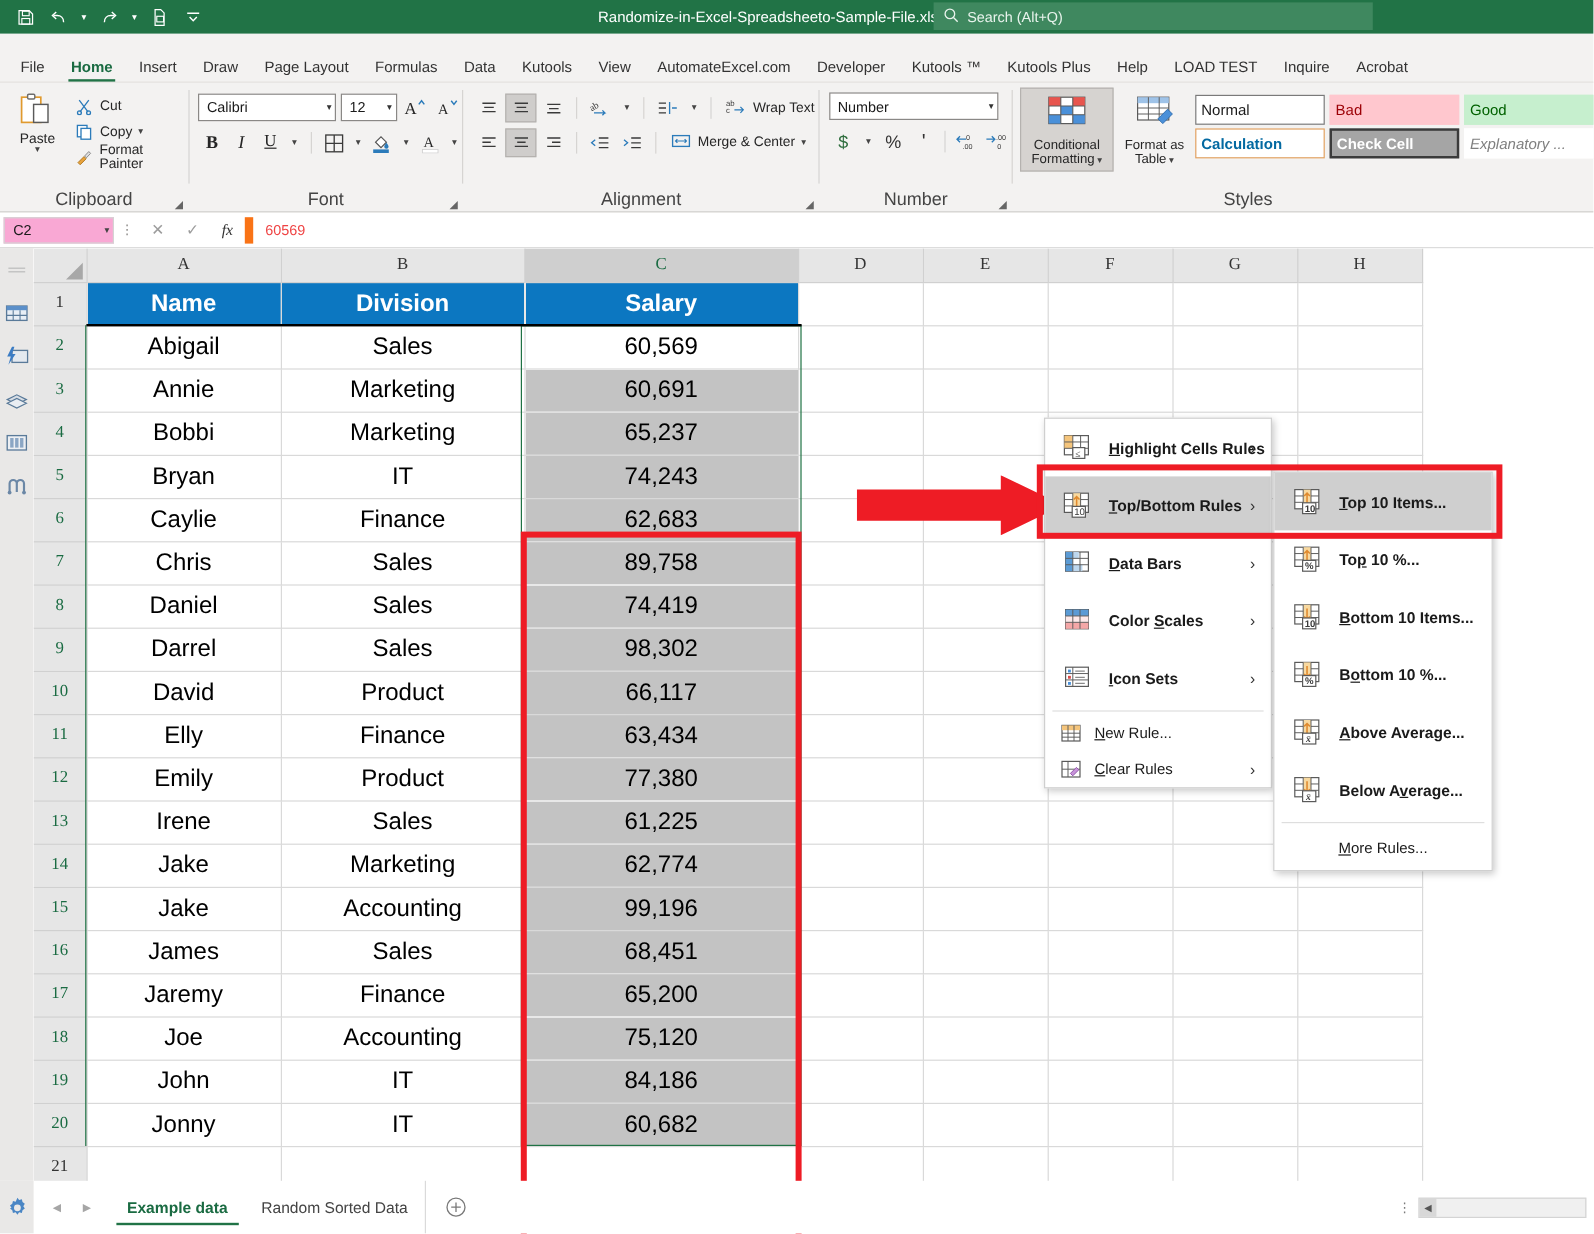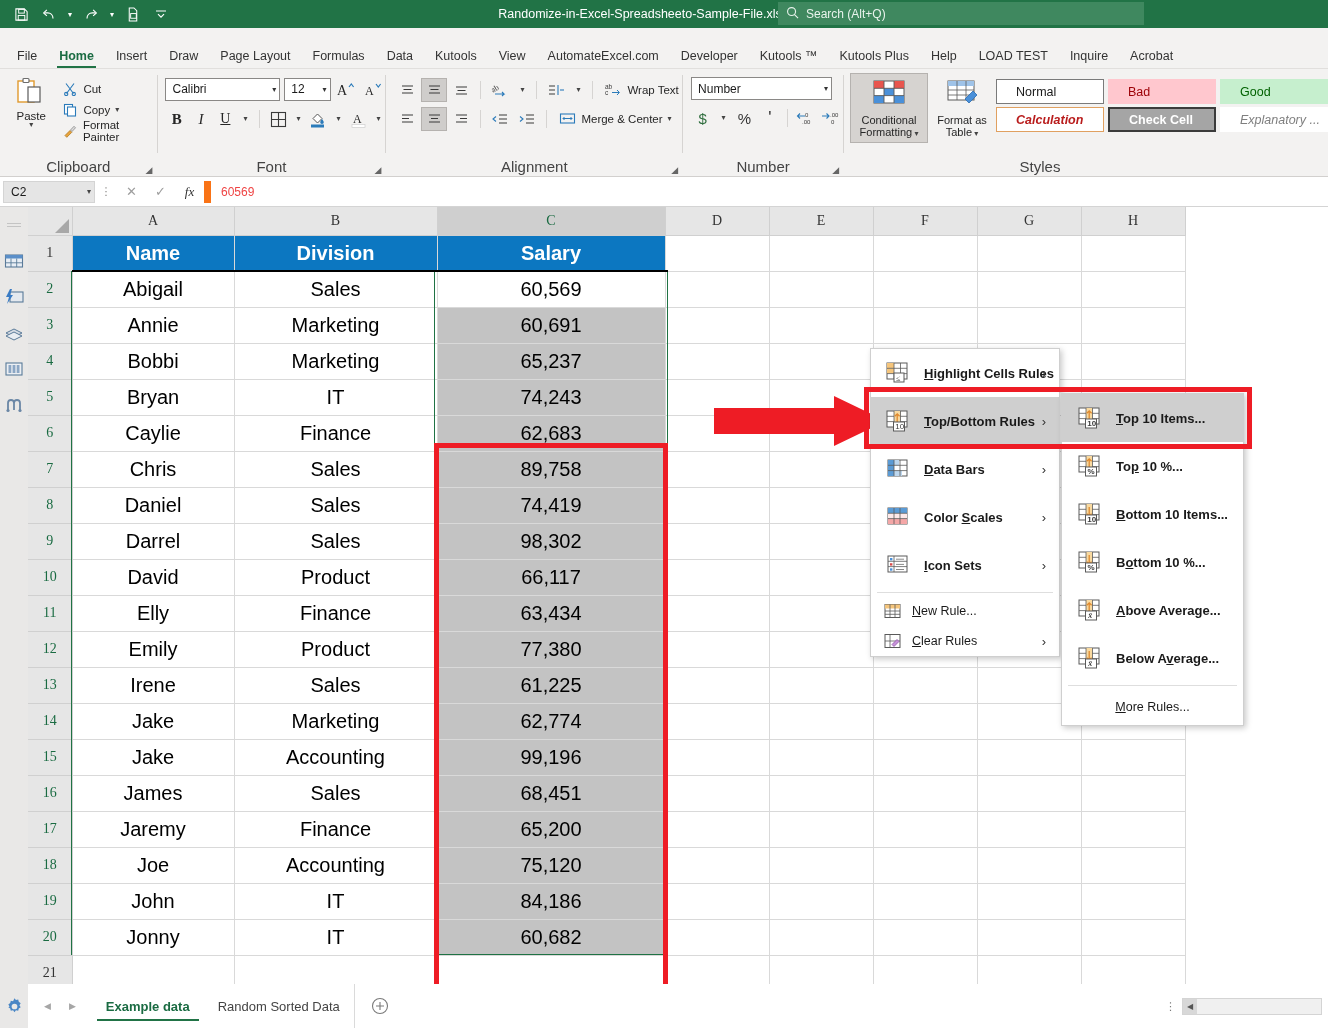--- a/index.html
+++ b/index.html
@@ -112,30 +112,30 @@
   .cf-btn .lbl { font-size: 11px; color: #262626; text-align: center; line-height: 12px; margin-top: 3px;}
   .fat-btn {
     width: 60px; height: 70px; display: flex; flex-direction: column;
     align-items: center; justify-content: flex-start; padding-top: 6px;
   }
   .fat-btn .lbl { font-size: 11px; color: #262626; text-align: center; line-height: 12px; margin-top: 3px;}
   .stylegal { display: flex; flex-direction: column; gap: 3px; padding-top: 6px; }
   .sg-row { display: flex; gap: 4px; }
   .sg-cell {
     width: 108px; height: 25px; display: flex; align-items: center;
-    padding-left: 19px; font-size: 12.5px; border: 1px solid #c8c6c4;
+    padding-left: 4px; font-size: 12.5px; border: 1px solid #c8c6c4;
   }
 
   
   .fbar {
     height: 30px; background: #ffffff; display: flex; align-items: center;
     border-bottom: 1px solid #d4d4d4; padding: 0 3px;
   }
   .namebox {
-    width: 92px; height: 22px; border: 1px solid #d4d4d4; background:#e5e5e5;
+    width: 92px; height: 22px; border: 1px solid #d4d4d4; background:#f9a8d4;
     display: flex; align-items: center; padding: 0 3px 0 7px; font-size: 12px; color:#1a1a1a;
   }
   .namebox .nb-caret { margin-left:auto; font-size: 8px; color:#444; }
   .fb-dots { width: 22px; text-align: center; color: #8a8886; font-size: 11px; letter-spacing:0; }
   .fb-btns { display: flex; align-items: center; gap: 0px; }
   .fb-btn { width: 29px; height: 22px; display:flex; align-items:center; justify-content:center; color:#9d9d9d; font-size: 13px;}
   .fb-btn.fx { color: #333; font-style: italic; font-family: "Liberation Serif", serif; font-size: 13px;}
   .fb-input {
     flex: 1; height: 22px; display: flex; align-items: center; padding-left: 10px;
     font-size: 12px; color: #ef4444; border-left: 7px solid #f97316;
@@ -610,21 +610,21 @@
           <span>Table</span><span class="mini-caret"> ▾</span>
         </span>
       </div>
       <div class="stylegal">
         <div class="sg-row">
           <div class="sg-cell" style="background:#ffffff;color:#1a1a1a;border-color:#7a7a7a;">Normal</div>
           <div class="sg-cell" style="background:#ffc7ce;color:#9c0006;border-color:#ffc7ce;">Bad</div>
           <div class="sg-cell" style="background:#c6efce;color:#006100;border-color:#c6efce;">Good</div>
         </div>
         <div class="sg-row">
-          <div class="sg-cell" style="background:#ffffff;color:#b91c1c;font-weight:bold;border-color:#e0a060;font-style:italic;">Calculation</div>
+          <div class="sg-cell" style="background:#ffffff;color:#0369a1;font-weight:bold;border-color:#e0a060;">Calculation</div>
           <div class="sg-cell" style="background:#a5a5a5;color:#ffffff;font-weight:bold;border:2px solid #3b3b3b;">Check Cell</div>
           <div class="sg-cell" style="background:#ffffff;color:#7f7f7f;font-style:italic;border-color:#ffffff;">Explanatory ...</div>
         </div>
       </div>
     </div>
     <div class="rgroup-label" style="left:86px;right:auto;width:220px;">Styles</div>
   </div>
 </div>
 
 <div class="fbar">

